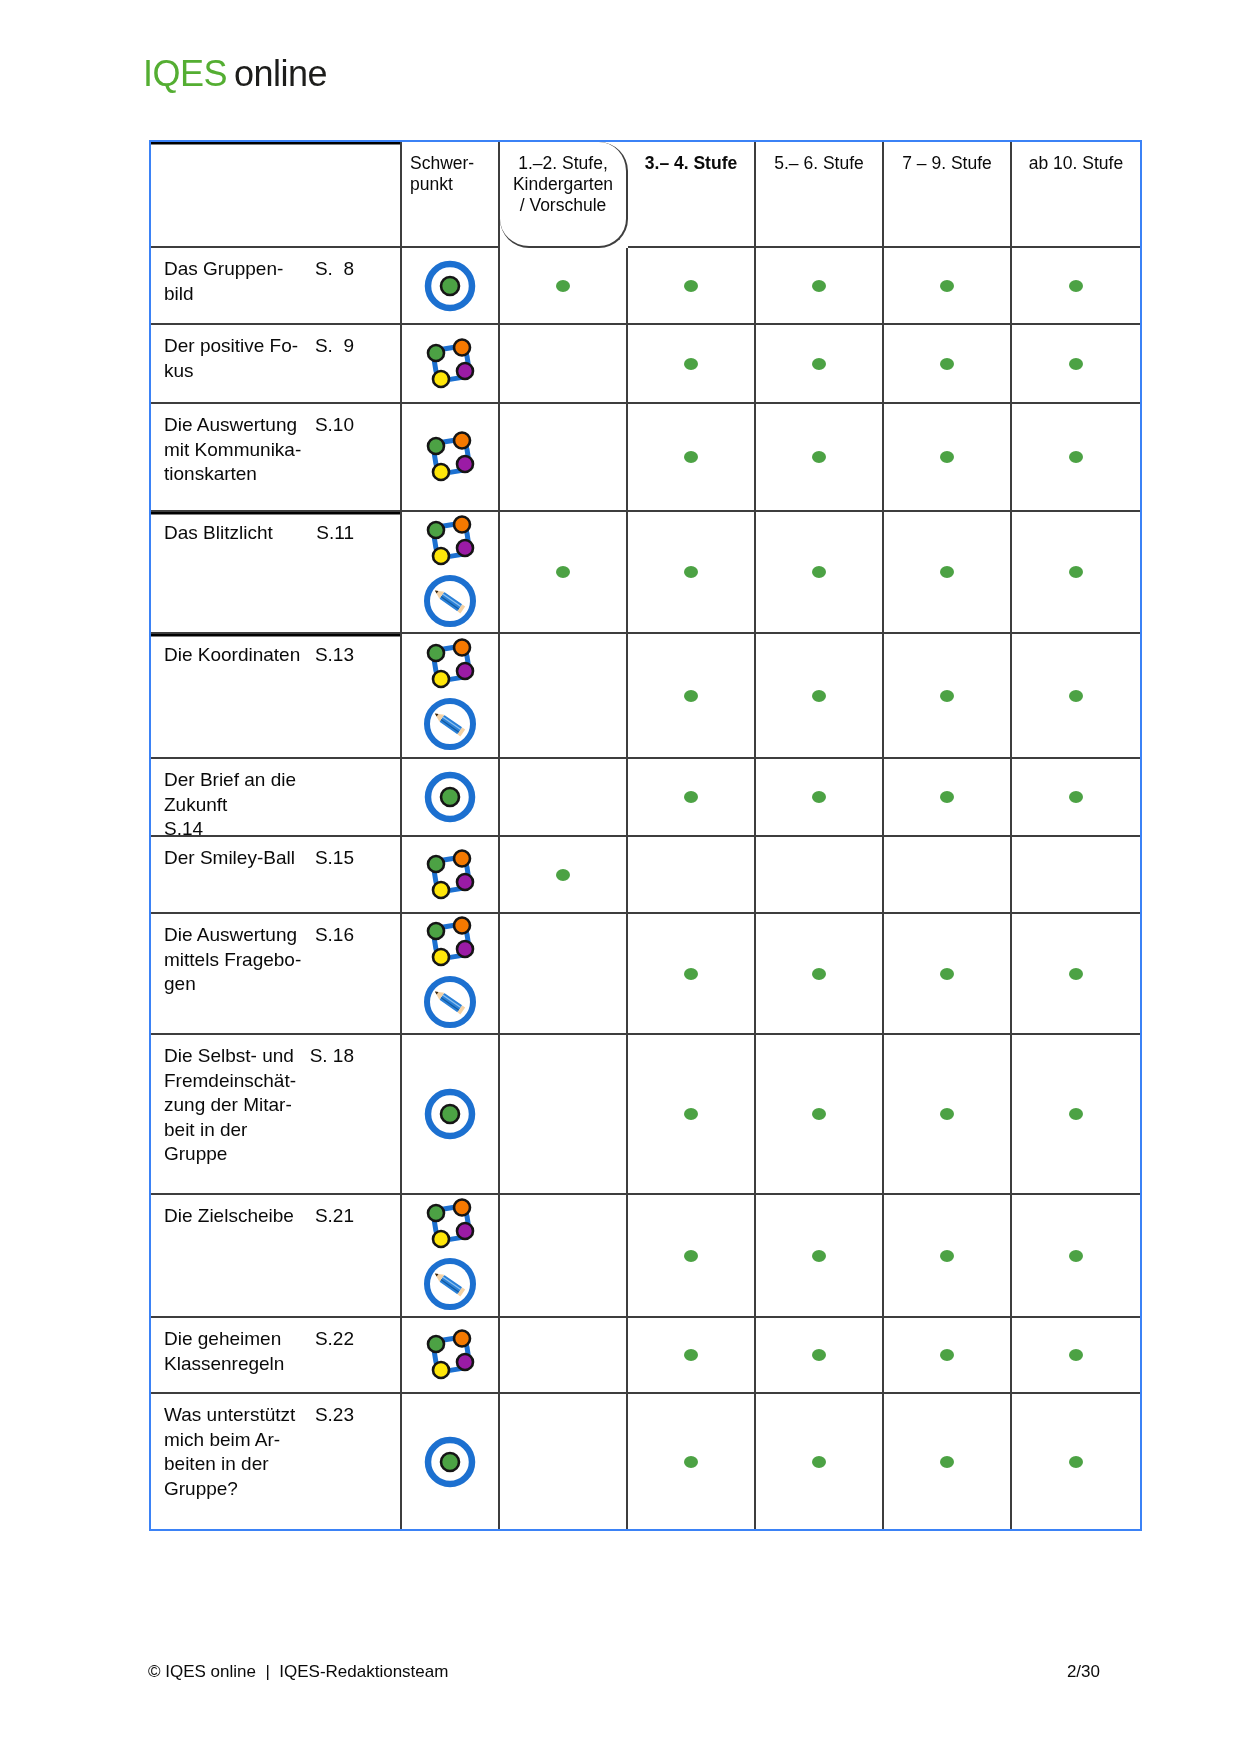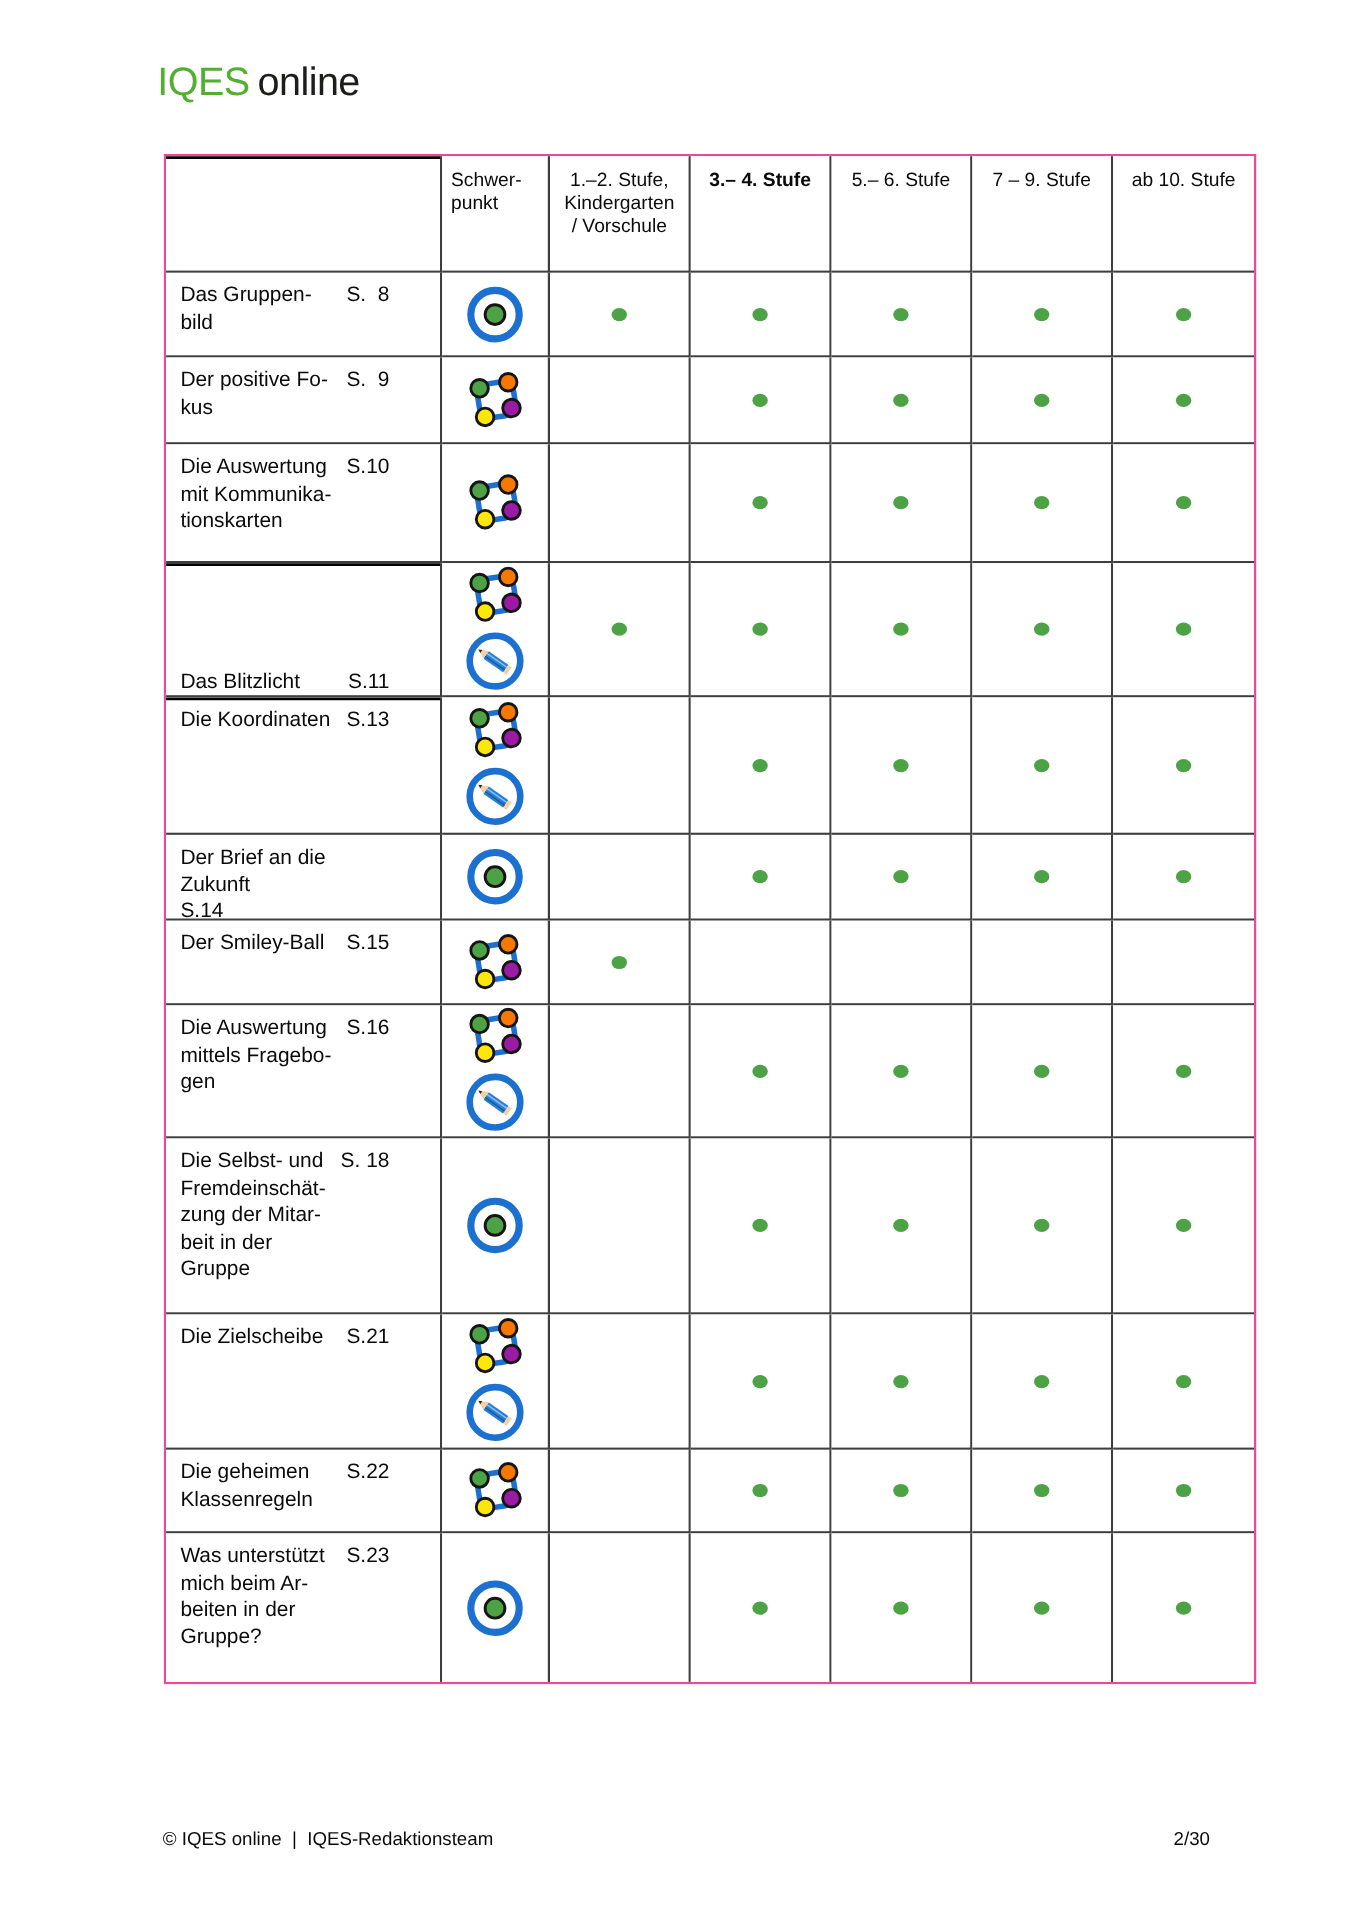--- a/index.html
+++ b/index.html
@@ -11,21 +11,21 @@
   
   .logo{position:absolute;left:143px;top:53px;font-size:36px;letter-spacing:-0.5px;white-space:nowrap;}
   .logo .brand{color:#54ae32;}
   .logo .suffix{color:#1d1d1b;margin-left:7px;}
   
   .tbl{
     position:absolute;left:149px;top:140px;
     display:grid;
     grid-template-columns:251px 98px 128px 128px 128px 128px 128px;
     grid-template-rows:106px 77px 79px 108px 122px 125px 78px 77px 121px 160px 123px 76px 135px;
-    border:2px solid #ec4899;
+    border:2px solid #3b82f6;
     width:989px;
   }
   .cell{border-right:2px solid #3e3e3e;border-bottom:2px solid #3e3e3e;box-sizing:border-box;background:#fff;}
   .cell.clast{border-right:none;}
   .cell.rlast{border-bottom:none;}
   .hdr{font-size:17.5px;line-height:21px;padding-top:11px;text-align:center;}
   .hdr.hleft{text-align:left;padding-left:8px;}
   .hdr.heavy, .lbl.heavy{box-shadow:inset 0 2.5px 0 #000;}
   .lbl{display:flex;justify-content:space-between;align-items:flex-start;padding:9px 46px 0 13px;}
   .nline{font-size:19px;line-height:24.5px;white-space:nowrap;}
@@ -44,21 +44,21 @@
 <div class="logo">
   <span class="brand">IQES</span><span class="suffix">online</span>
 </div>
 
 <div class="tbl">
     <div class="cell hdr heavy" style="grid-area: 1 / 1;"></div>
     <div class="cell hdr hleft" style="grid-area: 1 / 2;">
       <div>Schwer-</div>
       <div>punkt</div>
     </div>
-    <div class="cell hdr" style="grid-area: 1 / 3;">
+    <div class="cell hdr" style="grid-area: 1 / 3; border-radius: 29px;">
       <div>1.–2. Stufe,</div>
       <div>Kindergarten</div>
       <div>/ Vorschule</div>
     </div>
     <div class="cell hdr" style="grid-area: 1 / 4; font-weight: bold;">
       <div>3.– 4. Stufe</div>
     </div>
     <div class="cell hdr" style="grid-area: 1 / 5;">
       <div>5.– 6. Stufe</div>
     </div>
@@ -148,21 +148,21 @@
     </div>
     <div class="cell lvl" style="grid-area: 4 / 5;">
       <span class="dot"></span>
     </div>
     <div class="cell lvl" style="grid-area: 4 / 6;">
       <span class="dot"></span>
     </div>
     <div class="cell lvl clast" style="grid-area: 4 / 7;">
       <span class="dot"></span>
     </div>
-    <div class="cell lbl heavy" style="grid-area: 5 / 1; align-items: flex-end;">
+    <div class="cell lbl heavy" style="grid-area: 5 / 1;">
       <div>
         <div class="nline">Das Blitzlicht</div>
       </div>
       <span class="pref">S.11</span>
     </div>
     <div class="cell icn" style="grid-area: 5 / 2;">
   <svg width="54" height="52" viewBox="0 0 54 52">
     <rect x="12" y="10" width="33" height="31" rx="11" fill="none" stroke="#1c70d0" stroke-width="5" transform="rotate(-9 28 26)"></rect>
     <circle cx="13" cy="15" r="8" fill="#4ca244" stroke="#151515" stroke-width="2.6"></circle>
     <circle cx="39" cy="9.5" r="8" fill="#f57900" stroke="#151515" stroke-width="2.6"></circle>

